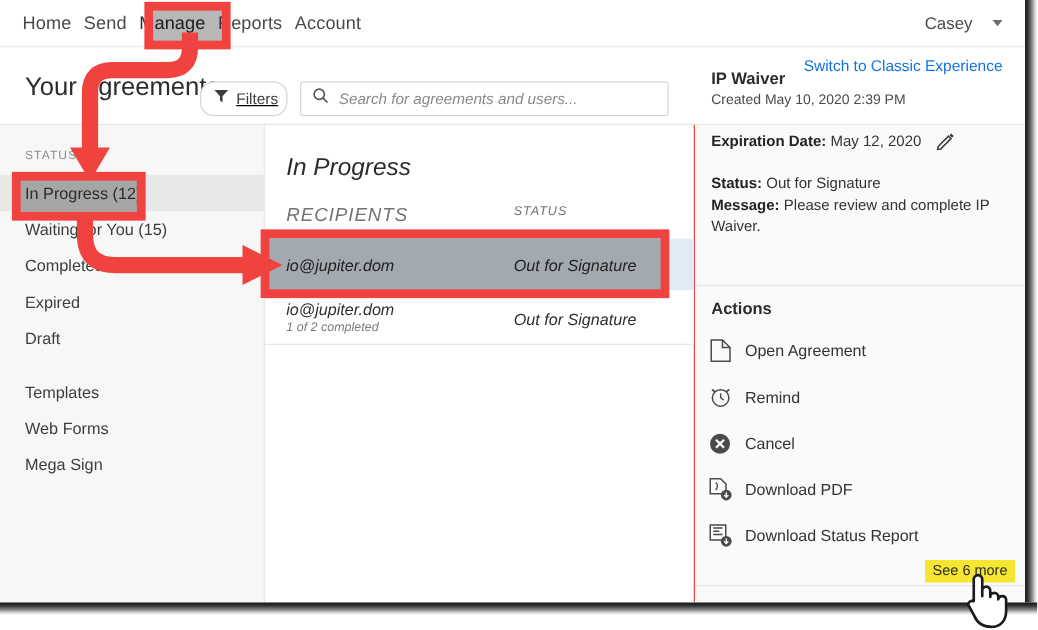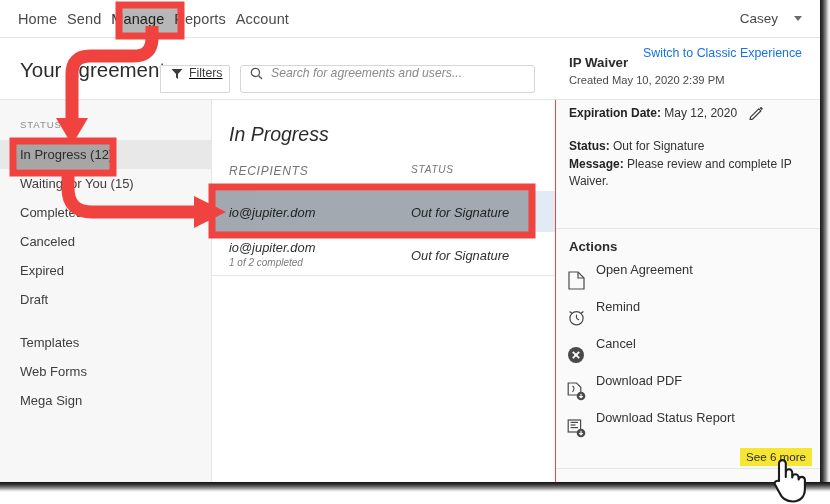--- a/index.html
+++ b/index.html
@@ -19,59 +19,59 @@
   .nav-items{position:absolute;left:18px;top:0;height:37px;display:flex;align-items:center;gap:10px;}
   .nav-item{font-size:14.5px;color:#4a4a4a;letter-spacing:.1px;cursor:pointer;}
   .nav-item.active{color:#2c2c2c;}
   .user-menu{position:absolute;right:18px;top:0;height:37px;display:flex;align-items:center;gap:16px;font-size:13.5px;color:#4a4a4a;cursor:pointer;}
   .caret-down{width:0;height:0;border-left:4px solid transparent;border-right:4px solid transparent;border-top:5px solid #6b6b6b;display:inline-block;}
 
   
   .header{position:absolute;left:0;top:38px;width:820px;height:61px;background:#fff;border-bottom:1px solid #e6e6e6;}
   .switch-classic{position:absolute;right:18px;top:8px;font-size:12.4px;color:#1473e6;cursor:pointer;}
   .page-title{position:absolute;left:20px;top:58px;font-size:20.5px;color:#2c2c2c;font-weight:400;}
-  .filters-btn{position:absolute;left:160px;top:65px;width:70px;height:28px;border:1px solid #d6d6d6;border-radius:1px;background:#fff;
-     display:flex;gap:6px;padding-left:10px;box-sizing:border-box;cursor:pointer;text-decoration:underline;}
+  .filters-btn{position:absolute;left:160px;top:65px;width:70px;height:28px;border:1px solid #d6d6d6;border-radius:11px;background:#fff;
+     display:flex;align-items:center;gap:6px;padding-left:10px;box-sizing:border-box;cursor:pointer;text-decoration:underline;}
   .filters-btn .lbl{font-size:12.3px;color:#3c3c3c;}
   .search-box{position:absolute;left:240px;top:65px;width:295px;height:28px;border:1px solid #d6d6d6;border-radius:3px;background:#fff;
-     display:flex;padding-left:9px;box-sizing:border-box;gap:8px;cursor:text;}
+     display:flex;align-items:center;padding-left:9px;box-sizing:border-box;gap:8px;cursor:text;}
   .search-box .ph{font-size:12.2px;color:#8a8a8a;font-style:italic;}
 
   
   .sidebar{position:absolute;left:0;top:100px;width:212px;height:382px;background:#f7f7f7;border-right:1px solid #e6e6e6;box-sizing:border-box;}
   .side-head{position:absolute;left:20px;top:19px;font-size:9.6px;letter-spacing:.9px;color:#8b8b8b;}
   .side-list{position:absolute;left:0;top:40px;width:211px;}
   .side-item{height:29px;display:flex;align-items:center;padding-left:20px;font-size:13px;color:#3d3d3d;cursor:pointer;box-sizing:border-box;}
   .side-item.selected{background:#e8e8e8;}
   .side-gap{height:14px;}
 
   
   .listcol{position:absolute;left:212px;top:100px;width:344px;height:382px;background:#fff;border-right:1px solid #ef4444;box-sizing:border-box;font-style:italic;}
   .list-title{position:absolute;left:17px;top:23px;font-size:19.5px;color:#2c2c2c;}
   .list-head{position:absolute;left:0;top:64px;width:343px;height:22px;}
-  .list-head .c1{position:absolute;left:17px;top:0;font-size:12px;letter-spacing:.75px;color:#737373;}
+  .list-head .c1{position:absolute;left:17px;top:0;font-size:15px;letter-spacing:.75px;color:#737373;}
   .list-head .c2{position:absolute;left:199px;top:0;font-size:10.1px;letter-spacing:.75px;color:#737373;}
   .row{position:absolute;left:0;width:343px;box-sizing:border-box;cursor:pointer;}
   .row .rc1{position:absolute;left:17px;font-size:12.9px;color:#2f2f2f;}
   .row .rc2{position:absolute;left:199px;font-size:12.9px;color:#2f2f2f;}
   .row .sub{position:absolute;left:17px;font-size:10px;color:#7b7b7b;}
   .row-sel{top:91px;height:41px;background:#e1ebf5;}
   .row-2{top:132px;height:44px;background:#fff;border-bottom:1px solid #e6e6e6;}
 
   
   .details{position:absolute;left:556px;top:100px;width:264px;height:382px;background:#fafafa;box-sizing:border-box;}
   .det-top{position:absolute;left:0;top:0;width:264px;height:128px;border-bottom:1px solid #e6e6e6;}
   .det-title{position:absolute;left:13px;top:-45px;font-size:13.3px;font-weight:bold;color:#2c2c2c;}
   .det-created{position:absolute;left:13px;top:-26px;font-size:11.2px;color:#4a4a4a;}
   .det-row{position:absolute;left:13px;font-size:12px;color:#333;line-height:17px;width:240px;}
   .det-row b{font-weight:bold;color:#232323;}
   .pencil{position:absolute;left:180px;top:0px;cursor:pointer;}
   .actions-title{position:absolute;left:13px;top:139px;font-size:13.2px;font-weight:bold;color:#2c2c2c;}
   .action-list{position:absolute;left:0;top:162px;width:264px;}
-  .action{height:37px;display:flex;cursor:pointer;}
+  .action{height:37px;display:flex;align-items:center;cursor:pointer;}
   .action .ico{width:40px;display:flex;justify-content:center;align-items:center;}
   .action .alabel{font-size:12.8px;color:#333;}
   .see-more{position:absolute;right:8px;top:348px;background:#f6e531;padding:2px 6px 3px 6px;font-size:11.6px;color:#2b2b2b;cursor:pointer;}
   .det-bottom-sep{position:absolute;left:0;top:368px;width:264px;height:1px;background:#e6e6e6;}
 
   
   .anno{position:absolute;left:0;top:0;width:830px;height:504px;pointer-events:none;}
   .cursor{position:absolute;left:766px;top:455px;}
 </style>
 </head>
@@ -117,21 +117,20 @@
       </span>
       <span class="ph">Search for agreements and users...</span>
     </div>
 
     <div class="sidebar">
       <div class="side-head">STATUS</div>
       <div class="side-list">
         <div class="side-item selected">In Progress (12)</div>
         <div class="side-item">Waiting for You (15)</div>
         <div class="side-item">Completed</div>
-        <div class="side-item">Canceled</div>
         <div class="side-item">Expired</div>
         <div class="side-item">Draft</div>
         <div class="side-gap"></div>
         <div class="side-item">Templates</div>
         <div class="side-item">Web Forms</div>
         <div class="side-item">Mega Sign</div>
       </div>
     </div>
 
     <div class="listcol">

